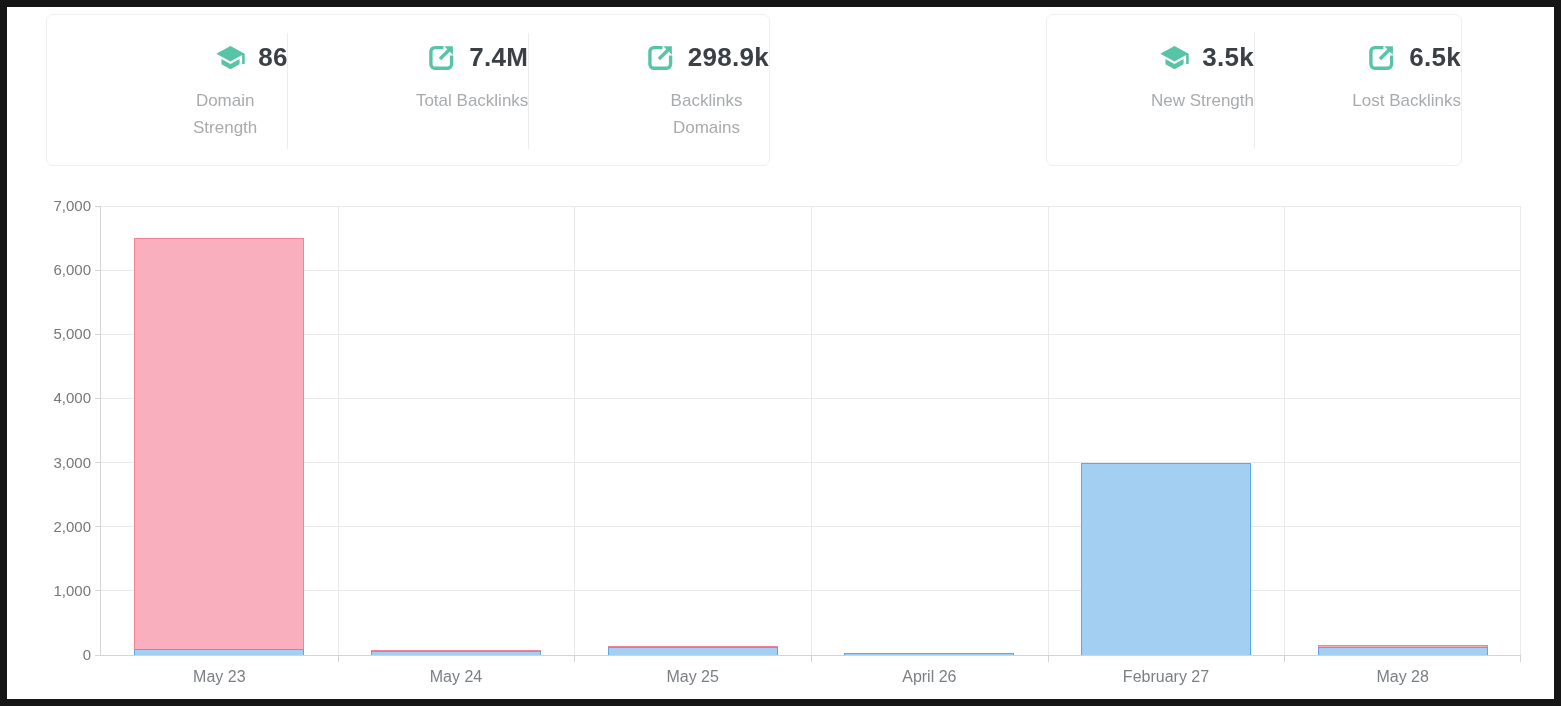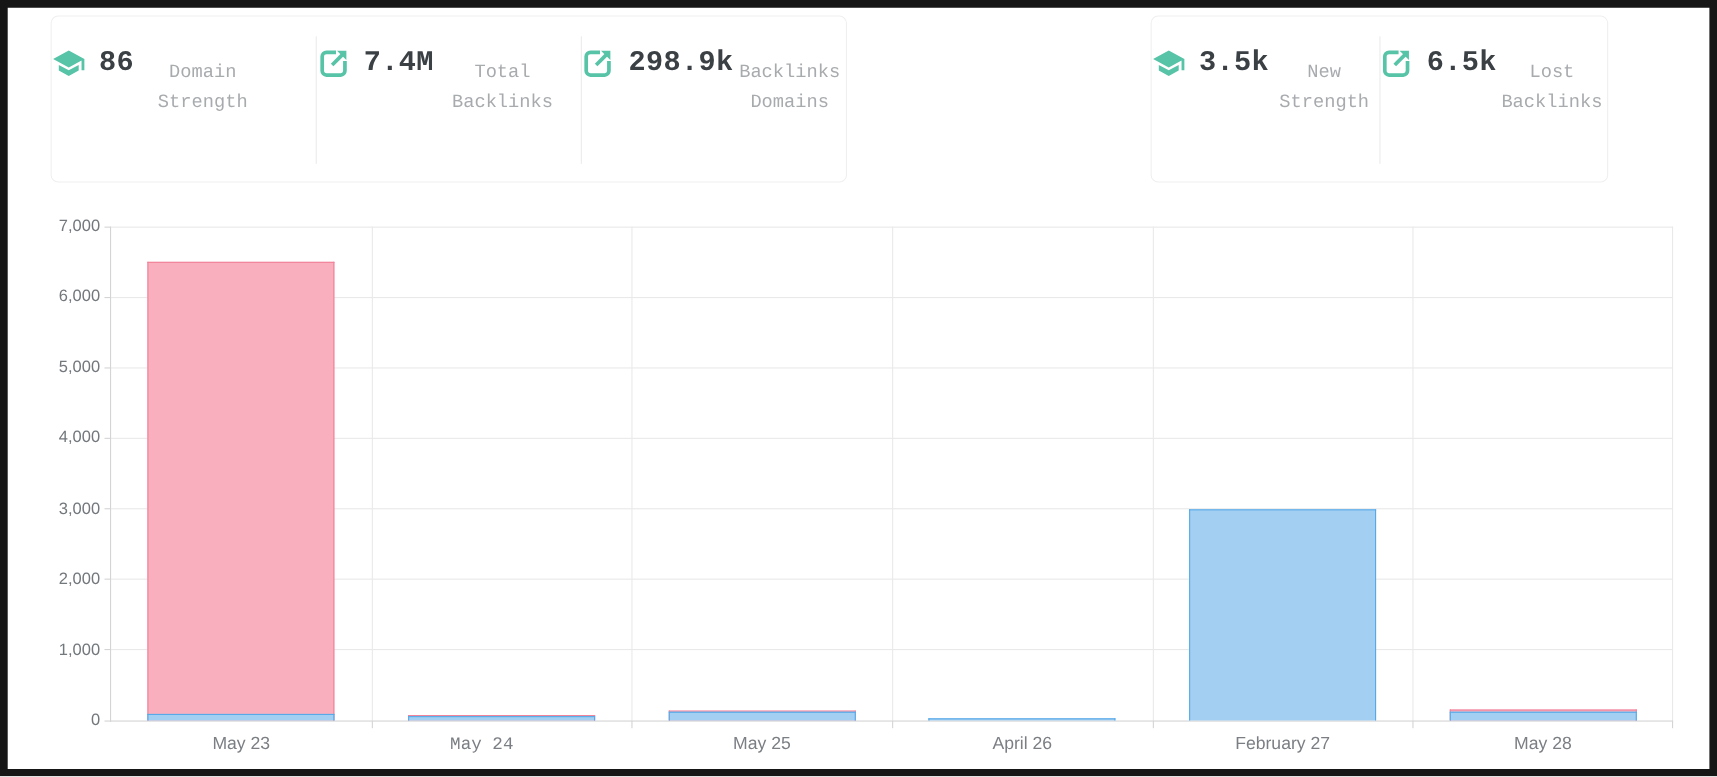--- a/index.html
+++ b/index.html
@@ -13,22 +13,22 @@
   }
   
   .card{
     position:absolute;top:14px;height:152px;background:#fff;
     border:1px solid #efefef;border-radius:7px;display:flex;
     box-sizing:border-box;
   }
   .card-domain{left:46px;width:724px;}
   .card-new-lost{left:1046px;width:416px;}
   .stat{
-    flex:1;position:relative;display:flex;flex-direction:row;
-    align-items:flex-start;padding-top:25px;box-sizing:border-box;font-family:Liberation Mono, monospace;
+    flex:1;position:relative;display:flex;flex-direction:column;
+    align-items:flex-end;padding-top:25px;box-sizing:border-box;
   }
   .stat:not(:first-child)::before{
     content:"";position:absolute;left:-0.5px;top:18px;bottom:16px;
     width:1px;background:#ececec;
   }
   .stat-top{display:flex;align-items:center;gap:12px;height:34px;}
   .stat-icon{width:31px;height:31px;color:#57c3a7;display:inline-flex;}
   .stat-icon svg{width:100%;height:100%;}
   .stat-value{font-size:26px;font-weight:700;color:#3b4045;letter-spacing:0.3px;}
   .stat-label{
@@ -151,21 +151,21 @@
       <div class="ytick" style="top: 63.6429px;"></div>
       <div class="ylab" style="top: 55.1429px;">6,000</div>
       <div class="gl-h" style="top: 0px;"></div>
       <div class="ytick" style="top: 0px;"></div>
       <div class="ylab" style="top: -9px;">7,000</div>
       <div class="gl-v" style="left: 236.667px;"></div>
       <div class="xtick" style="left: 236.667px;"></div>
       <div class="xlab" style="left: 118.333px; top: 462px;">May 23</div>
       <div class="gl-v" style="left: 473.333px;"></div>
       <div class="xtick" style="left: 473.333px;"></div>
-      <div class="xlab" style="left: 337px; top: 462px; font-family: Liberation Mono, monospace;">May 24</div>
+      <div class="xlab" style="left: 355px; top: 462px;">May 24</div>
       <div class="gl-v" style="left: 710px;"></div>
       <div class="xtick" style="left: 710px;"></div>
       <div class="xlab" style="left: 591.667px; top: 462px;">May 25</div>
       <div class="gl-v" style="left: 946.667px;"></div>
       <div class="xtick" style="left: 946.667px;"></div>
       <div class="xlab" style="left: 828.333px; top: 462px;">April 26</div>
       <div class="gl-v" style="left: 1183.33px;"></div>
       <div class="xtick" style="left: 1183.33px;"></div>
       <div class="xlab" style="left: 1065px; top: 462px;">February 27</div>
       <div class="gl-v" style="left: 1419px;"></div>

